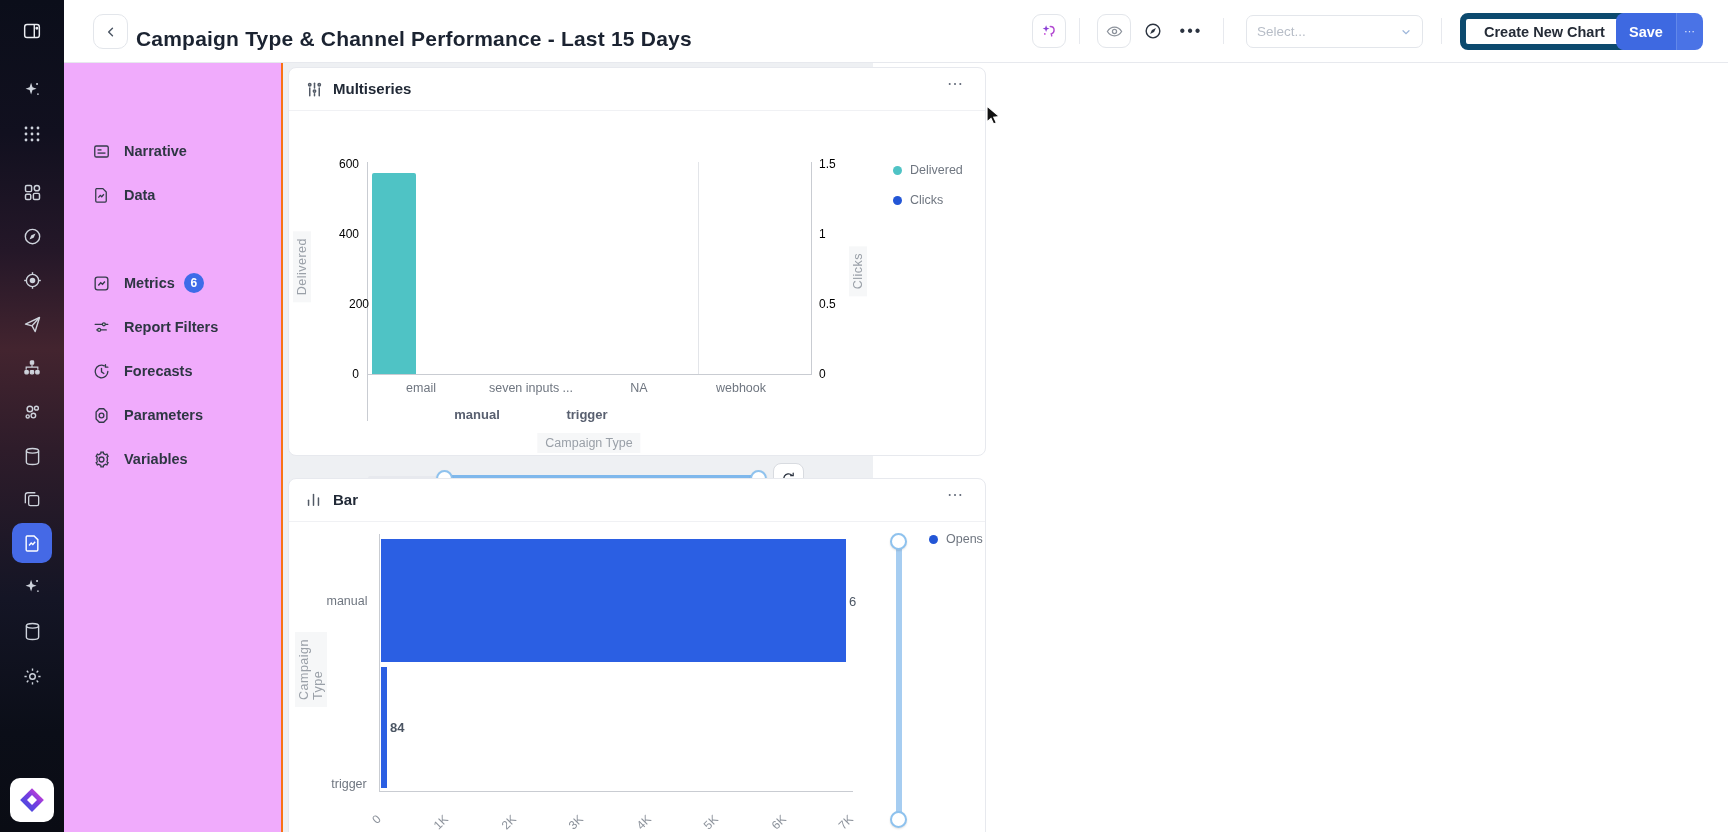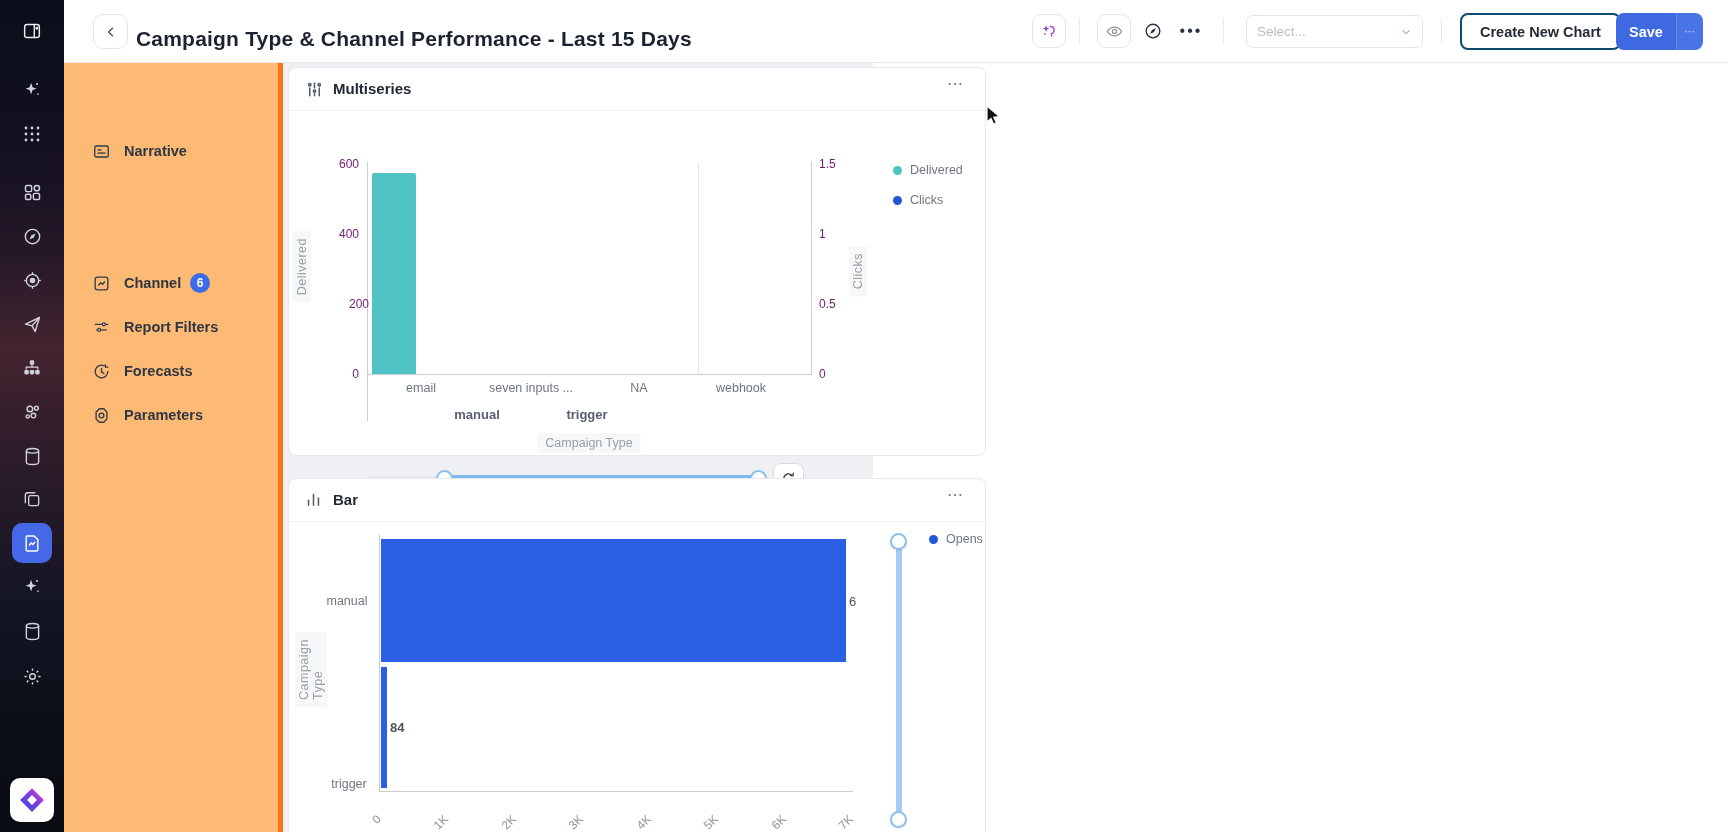--- a/index.html
+++ b/index.html
@@ -25,49 +25,49 @@
   .page-title { position:absolute; left:72px; top:19px; font-size:21px; font-weight:700; color:#1b2331; letter-spacing:.2px; white-space:nowrap;margin-top:8px; }
   .icon-btn { position:absolute; top:14px; height:34px; border:none; background:none; cursor:pointer;
     display:flex; align-items:center; justify-content:center; color:#374151; }
   .icon-btn.bordered { border:1px solid #e3e6eb; border-radius:9px; background:#fff; }
   .vdiv { position:absolute; top:18px; width:1px; height:26px; background:#e7e9ee; }
   .select { position:absolute; left:1182px; top:15px; width:177px; height:33px; border:1px solid #e3e6eb; border-radius:7px;
     background:#fff; display:flex; align-items:center; padding:0 10px; cursor:pointer; }
   .select .ph { color:#b7bdc7; font-size:13.5px; flex:1; }
   .select .chev { color:#9db6da; font-size:13px; line-height:8px; }
   .btn-outline { position:absolute; left:1396px; top:13px; height:37px; padding:0 18px; background:#fff;
-    border:2px solid #0c4a6e; border-radius:8px; font-size:14.5px; font-weight:700; color:#242b36; cursor:pointer;
+    border:6px solid #0c4a6e; border-radius:8px; font-size:14.5px; font-weight:700; color:#242b36; cursor:pointer;
     font-family:"Liberation Sans",sans-serif; }
   .save-group { position:absolute; left:1552px; top:13px; height:37px; display:flex; border-radius:8px; overflow:hidden; }
   .btn-save { width:60px; background:#3e69e1; color:#fff; border:none; font-size:14.5px; font-weight:700; cursor:pointer;
     font-family:"Liberation Sans",sans-serif; }
   .btn-save-more { width:27px; background:#4a73e6; color:#dce6fb; border:none; border-left:1px solid #6288ea;
     font-size:11px; cursor:pointer; letter-spacing:1px; }
 
   
-  .sidenav { position:absolute; left:64px; top:63px; width:219px; height:769px; background:#fdba74; border-right:5px solid #f97316; z-index:3; }
+  .sidenav { position:absolute; left:64px; top:63px; width:219px; height:769px; background:#f0abfc; border-right:2px solid #f97316; z-index:3; }
   .nav-item { position:absolute; left:0; width:219px; height:30px; display:flex; align-items:center; cursor:pointer; }
   .nav-ic { width:20px; height:20px; margin-left:27px; display:flex; align-items:center; justify-content:center; }
   .nav-label { margin-left:13px; font-size:14.5px; font-weight:600; color:#2e3643; }
   .badge { margin-left:9px; min-width:20px; height:20px; border-radius:10px; background:#3e6be8; color:#fff;
     font-size:12px; font-weight:600; display:flex; align-items:center; justify-content:center; padding:0 5px; }
 
   
   .canvas { position:absolute; left:283px; top:63px; width:1445px; height:769px; background:#fff; }
   .cards { position:absolute; left:0; top:0; width:590px; height:769px; background:#eef0f3; }
   .card { position:absolute; left:5px; width:698px; background:#fff; border:1px solid #e7e9ee; border-radius:8px; }
   .card-head { position:relative; height:43px; border-bottom:1px solid #f0f1f4; }
   .card-ic { position:absolute; left:16px; top:12px; }
   .card-title { position:absolute; left:44px; top:12px; font-size:15px; font-weight:700; color:#212936; }
   .card-dots { position:absolute; right:20px; top:6px; border:none; background:none; color:#6b7280; font-size:16px;
     letter-spacing:2px; cursor:pointer; }
 
   .axis-line { position:absolute; background:#c9ccd2; }
   .grid-split { position:absolute; background:#e3e5e9; }
-  .tick { position:absolute; font-size:12px; color:#701a75; height:14px; line-height:14px; }
+  .tick { position:absolute; font-size:12px; color:#000000; height:14px; line-height:14px; }
   .catlab { position:absolute; font-size:12.5px; color:#6f7680; text-align:center; white-space:nowrap; transform:translateX(-50%); }
   .grouplab { position:absolute; font-size:13px; font-weight:700; color:#596070; text-align:center; transform:translateX(-50%); }
   .vlabel { position:absolute; writing-mode:vertical-rl; transform:rotate(180deg); background:#f6f7f8; color:#9aa0a8;
     font-size:12.5px; padding:7px 2px; letter-spacing:.5px; }
   .xlabel { position:absolute; transform:translateX(-50%); background:#f6f7f8; color:#9aa0a8; font-size:12.5px; padding:3px 8px; }
   .legend-row { position:absolute; display:flex; align-items:center; gap:8px; cursor:pointer; }
   .legend-dot { width:9px; height:9px; border-radius:50%; }
   .legend-text { font-size:12.5px; color:#6f7680; }
 
   .ms-bar { position:absolute; background:#4fc3c5; border-radius:2px 2px 0 0; cursor:pointer; }
@@ -272,28 +272,37 @@
     <div class="nav-item" style="top:73px">
       <span class="nav-ic">
           <svg width="19" height="19" viewBox="0 0 24 24" fill="none" stroke="#333b49" stroke-width="1.7">
             <rect x="3.5" y="5" width="17" height="14" rx="2"></rect>
             <line x1="7" y1="10" x2="12" y2="10"></line>
             <line x1="7" y1="14" x2="17" y2="14"></line>
           </svg>
         </span>
       <span class="nav-label">Narrative</span>
     </div>
+    <div class="nav-item" style="top:117px">
+      <span class="nav-ic">
+          <svg width="18" height="18" viewBox="0 0 24 24" fill="none" stroke="#333b49" stroke-width="1.7">
+            <path d="M6 3.5h8.5L19 8v12a1.5 1.5 0 0 1-1.5 1.5h-11A1.5 1.5 0 0 1 5 20V5a1.5 1.5 0 0 1 1-1.5z"></path>
+            <path d="M8.5 15.5l2.5-3 2 1.8 2.8-3.3"></path>
+          </svg>
+        </span>
+      <span class="nav-label">Data</span>
+    </div>
     <div class="nav-item" style="top:205px">
       <span class="nav-ic">
           <svg width="19" height="19" viewBox="0 0 24 24" fill="none" stroke="#333b49" stroke-width="1.7">
             <rect x="4" y="4" width="16" height="16" rx="3"></rect>
             <path d="M8 14.5l3-3.5 2.3 2 3-3.5"></path>
           </svg>
         </span>
-      <span class="nav-label">Channel</span>
+      <span class="nav-label">Metrics</span>
       <span class="badge">6</span>
     </div>
     <div class="nav-item" style="top:249px">
       <span class="nav-ic">
           <svg width="19" height="19" viewBox="0 0 24 24" fill="none" stroke="#333b49" stroke-width="1.7" stroke-linecap="round">
             <line x1="4" y1="8" x2="20" y2="8"></line>
             <circle cx="15" cy="8" r="1.8" fill="#fff"></circle>
             <line x1="6" y1="15" x2="18" y2="15"></line>
             <circle cx="9" cy="15" r="1.8" fill="#fff"></circle>
           </svg>
@@ -311,20 +320,29 @@
     </div>
     <div class="nav-item" style="top:293px">
       <span class="nav-ic">
           <svg width="19" height="19" viewBox="0 0 24 24" fill="none" stroke="#333b49" stroke-width="1.7" stroke-linecap="round">
             <path d="M20 12a8 8 0 1 1-4.5-7.2"></path>
             <path d="M12 8v4.5l3 2"></path>
             <path d="M17 3.5v3h3"></path>
           </svg>
         </span>
       <span class="nav-label">Forecasts</span>
+    </div>
+    <div class="nav-item" style="top:381px">
+      <span class="nav-ic">
+          <svg width="19" height="19" viewBox="0 0 24 24" fill="none" stroke="#333b49" stroke-width="1.7">
+            <circle cx="12" cy="12" r="3.1"></circle>
+            <path d="M19.5 12a7.5 7.5 0 0 1-.6 3l1.4 1.1-1.5 2.6-1.7-.7a7.6 7.6 0 0 1-2.6 1.5l-.2 1.8h-3l-.2-1.8a7.6 7.6 0 0 1-2.6-1.5l-1.7.7-1.5-2.6L6.7 15a7.5 7.5 0 0 1 0-6L5.3 7.9l1.5-2.6 1.7.7A7.6 7.6 0 0 1 11.1 4.5l.2-1.8h3l.2 1.8a7.6 7.6 0 0 1 2.6 1.5l1.7-.7 1.5 2.6L18.9 9a7.5 7.5 0 0 1 .6 3z"></path>
+          </svg>
+        </span>
+      <span class="nav-label">Variables</span>
     </div>
   </nav>
 
   <main class="canvas">
     <div class="cards">
 
       <section class="card" style="top:4px; height:389px;">
         <div class="card-head">
           <span class="card-ic">
             <svg width="19" height="19" viewBox="0 0 24 24" fill="none" stroke="#525a66" stroke-width="1.9" stroke-linecap="round">

